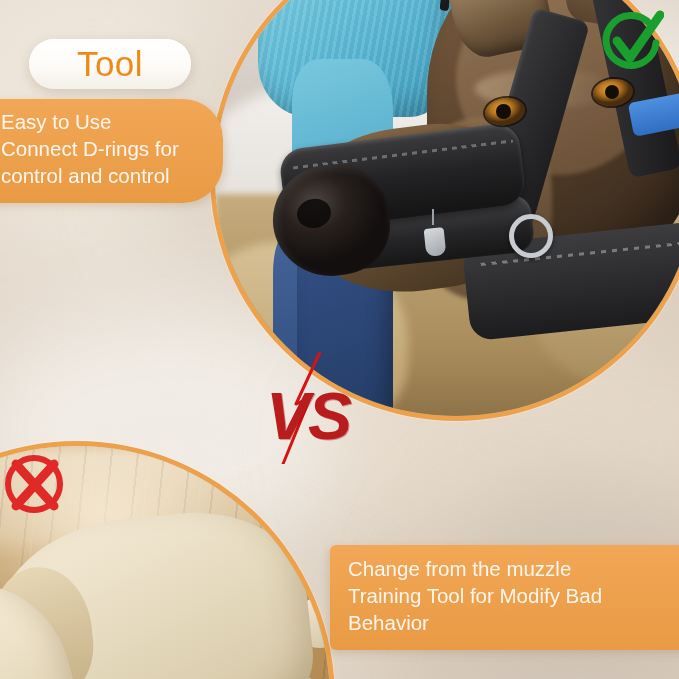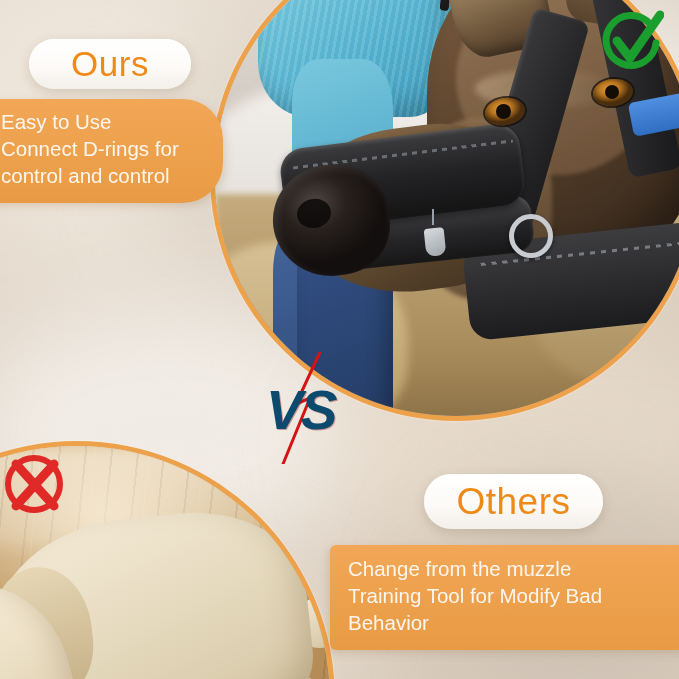--- a/index.html
+++ b/index.html
@@ -177,22 +177,22 @@
   #banner-others{left:330px;top:545px;width:360px;height:105px;padding:10px 0 0 18px;
     border-radius:6px 0 0 6px;
     box-shadow:-2px 3px 9px rgba(150,105,55,.22);}
 
   
   #badge-check{position:absolute;left:600px;top:10px;width:64px;height:64px;}
   #badge-cross{position:absolute;left:2px;top:452px;width:64px;height:64px;opacity:.92;}
 
   
   #vs{position:absolute;left:252px;top:352px;width:106px;height:112px;}
-  #vs-text{position:absolute;left:14px;top:26px;font-size:55px;font-weight:bold;
-    font-style:italic;color:#0c4a6e;letter-spacing:-2px;
+  #vs-text{position:absolute;left:14px;top:26px;font-size:66px;font-weight:bold;
+    font-style:italic;color:#b91c1c;letter-spacing:-2px;
     text-shadow:1px 1px 0 rgba(150,0,0,.35);font-family:"Liberation Sans", sans-serif;}
 </style>
 </head>
 <body>
 
 <div id="stage">
 
   <div class="bg-base"></div>
   <div class="bg-blob bg-b1"></div>
   <div class="bg-blob bg-b2"></div>
@@ -250,21 +250,21 @@
   </div>
 
   <div id="badge-check">
     <svg viewBox="0 0 64 64" width="64" height="64">
       <path d="M50 14 A25 25 0 1 0 56 33" fill="none" stroke="#1a9e2e" stroke-width="7" stroke-linecap="round"></path>
       <path d="M17 31 L30 48 L60 5" fill="none" stroke="#1a9e2e" stroke-width="9" stroke-linecap="round" stroke-linejoin="round"></path>
     </svg>
   </div>
 
   <div class="pill" id="pill-ours">
-    <span>Ours</span>
+    <span>Tool</span>
   </div>
 
   <div class="banner" id="banner-ours">
     <div class="lines">Easy to Use
 Connect D-rings for
 control and control</div>
   </div>
 
   <div id="vs">
     <svg width="106" height="112" viewBox="0 0 106 112">
@@ -293,23 +293,20 @@
   </div>
 
   <div id="badge-cross">
     <svg viewBox="0 0 64 64" width="64" height="64">
       <circle cx="32" cy="32" r="26" fill="none" stroke="#e01b1b" stroke-width="6"></circle>
       <path d="M14 12 L52 54" fill="none" stroke="#e01b1b" stroke-width="9" stroke-linecap="round"></path>
       <path d="M52 12 L14 54" fill="none" stroke="#e01b1b" stroke-width="9" stroke-linecap="round"></path>
     </svg>
   </div>
 
-  <div class="pill" id="pill-others">
-    <span>Others</span>
-  </div>
 
   <div class="banner" id="banner-others">
     <div class="lines">Change from the muzzle
 Training Tool for Modify Bad
 Behavior</div>
   </div>
 
 </div>
 
 </body></html>

